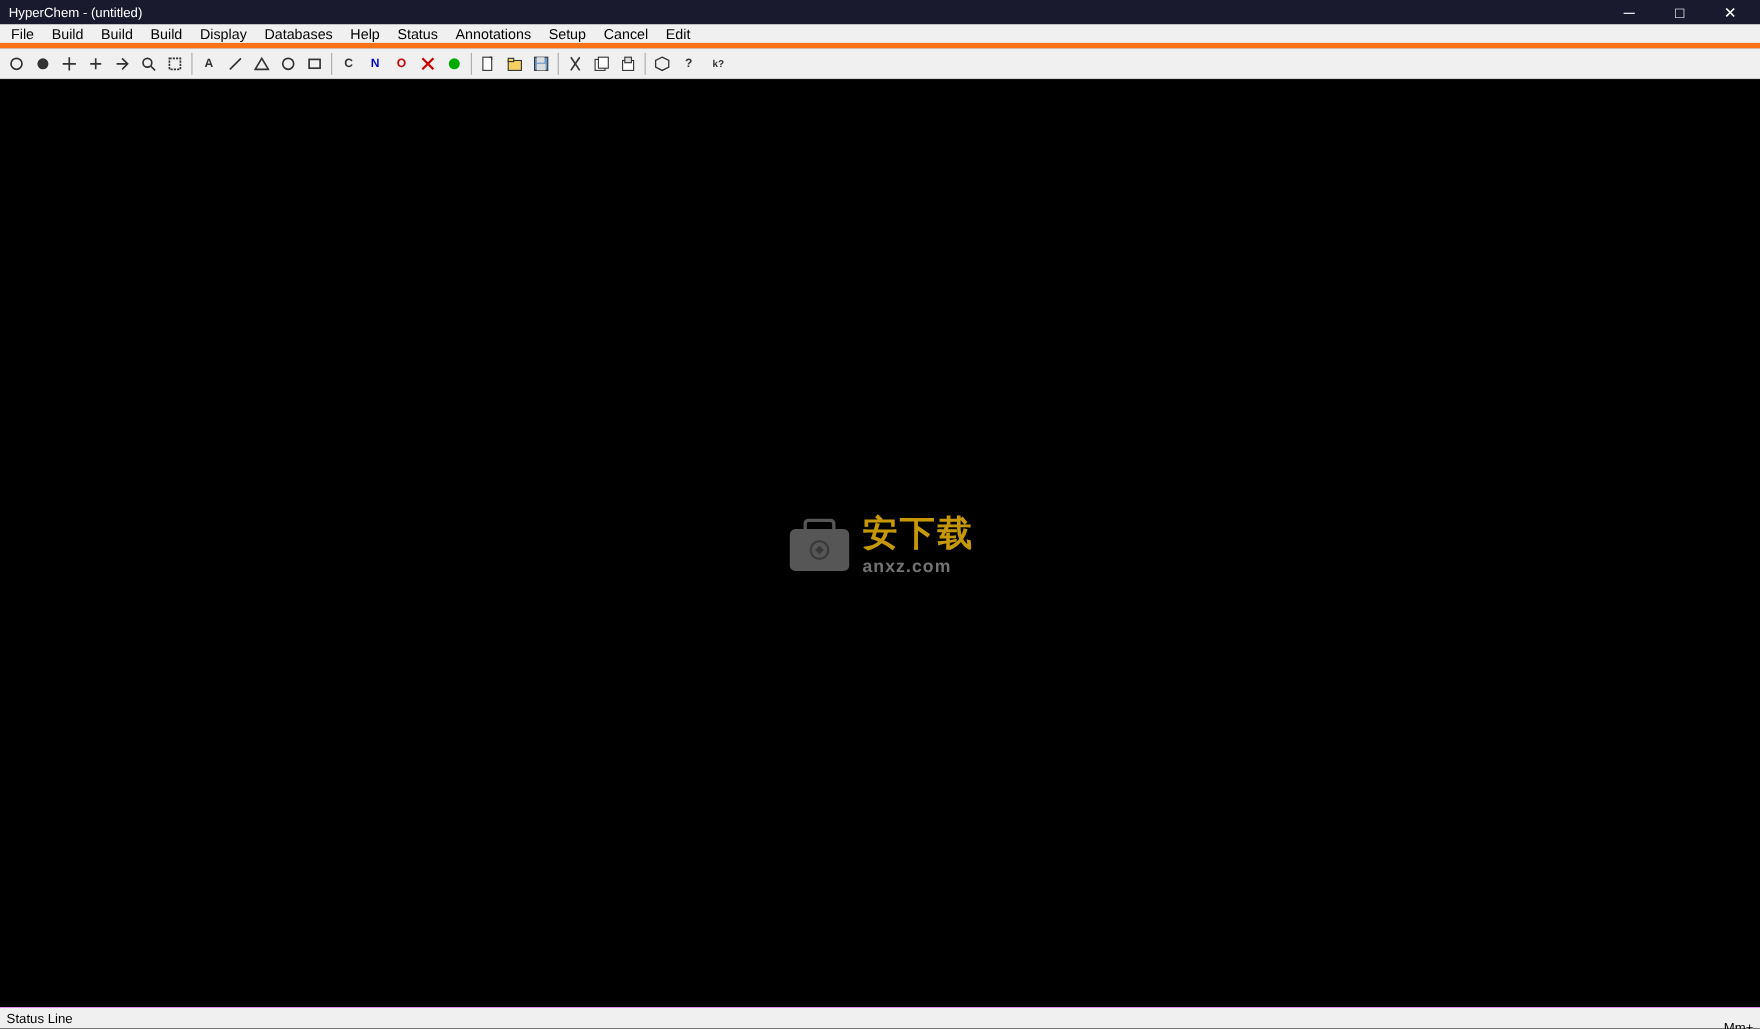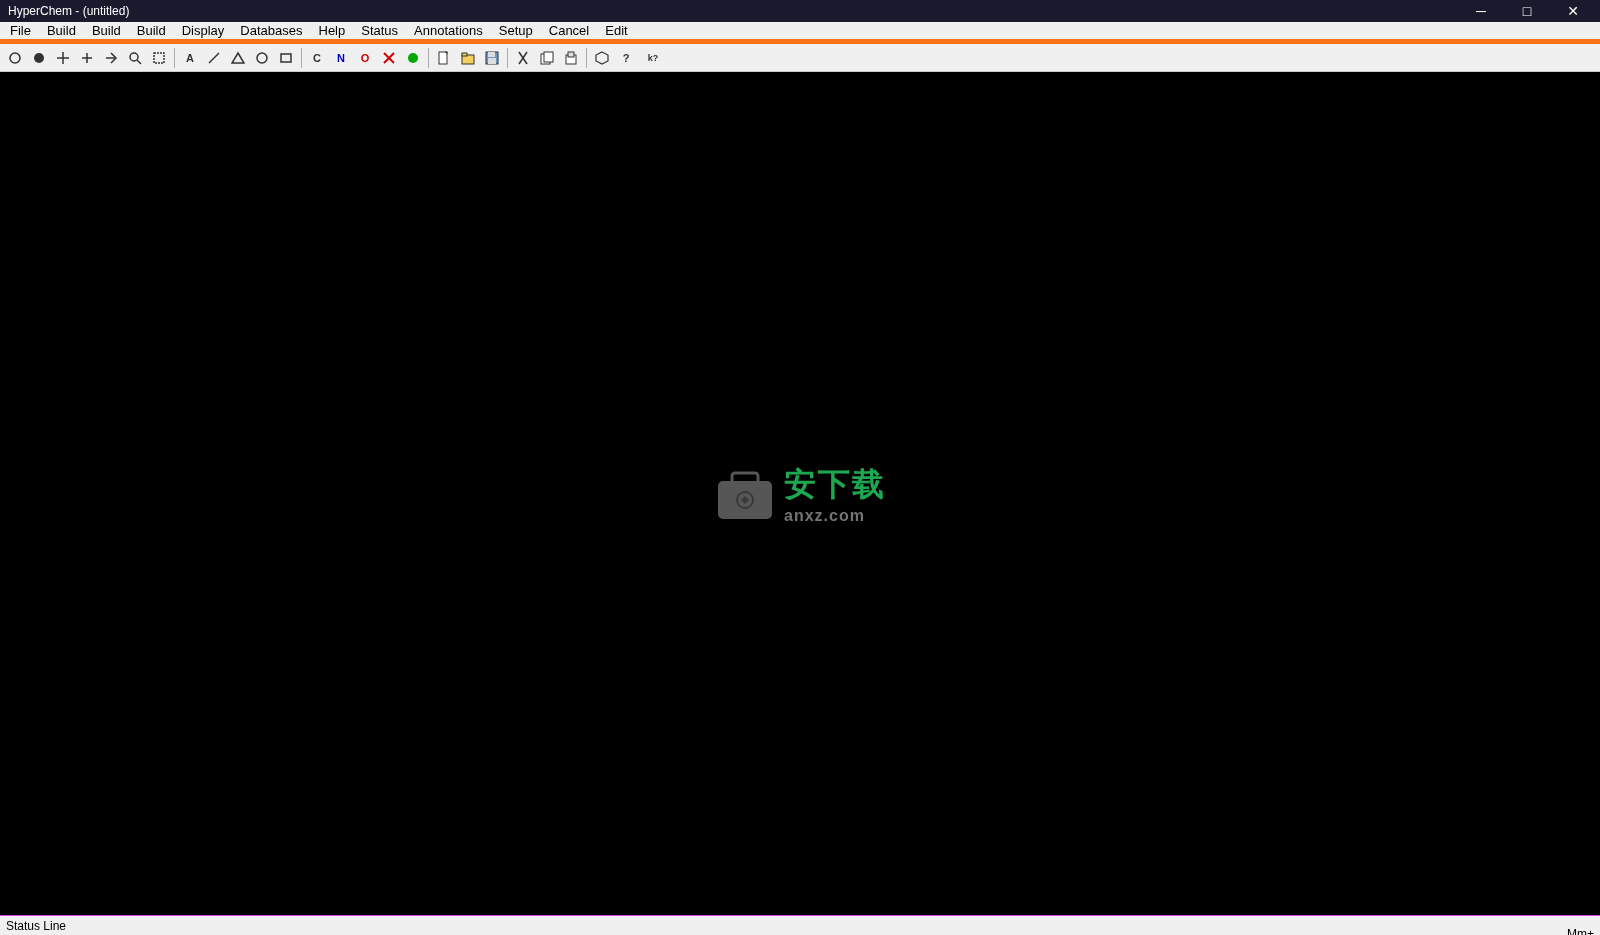--- a/index.html
+++ b/index.html
@@ -121,21 +121,21 @@
       height: 62px;
     }
 
     .watermark-text {
       display: flex;
       flex-direction: column;
     }
 
     .watermark-chinese {
       font-size: 32px;
-      color: #22c55e;
+      color: #eab308;
       font-weight: bold;
       letter-spacing: 2px;
     }
 
     .watermark-url {
       font-size: 16px;
       color: #888;
       letter-spacing: 1px;
       font-weight: bold;
     }

